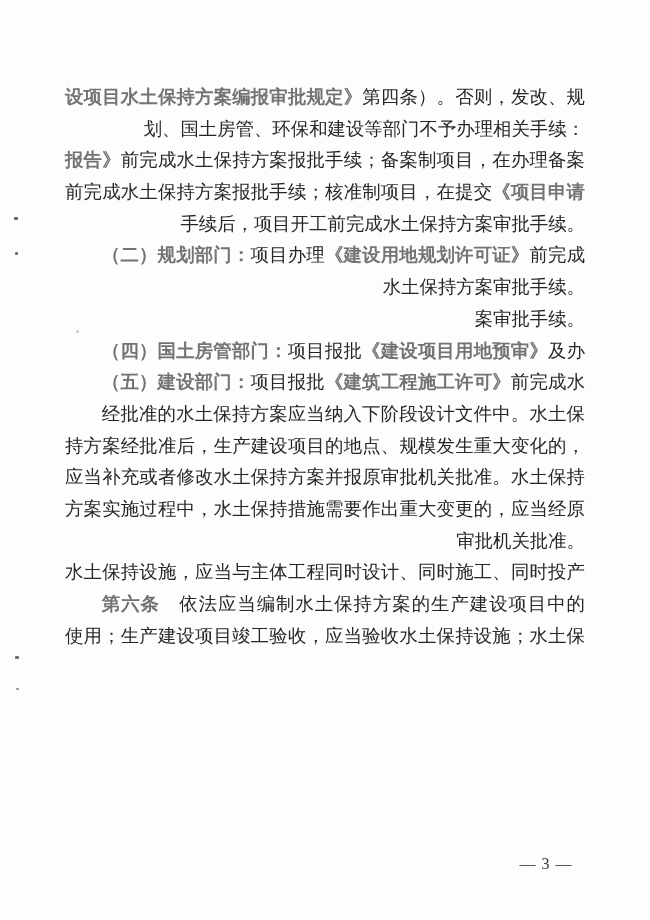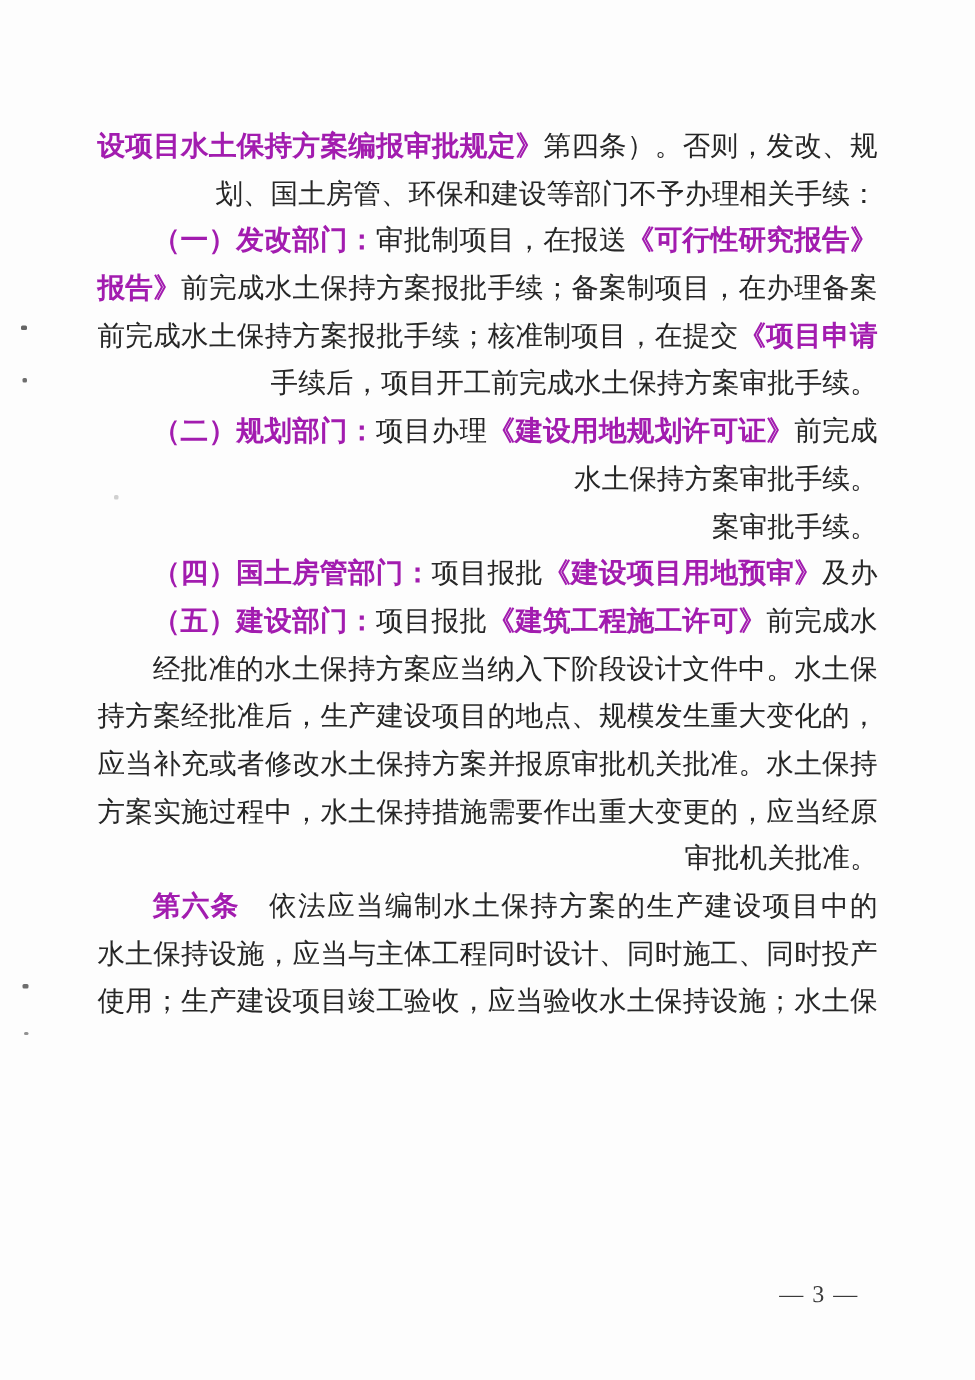--- a/index.html
+++ b/index.html
@@ -33,21 +33,21 @@
   .line.fill {
     white-space: normal;
     text-align: justify;
     text-align-last: justify;
   }
   .line.indent {
     text-indent: 2em;
   }
   .bold {
     font-weight: 700;
-    color: #a21caf;
+    color: #737373;
   }
   .footer {
     position: absolute;
     left: 498px;
     top: 851px;
     width: 96px;
     text-align: center;
     font-size: 16px;
     color: #3a3a3a;
     letter-spacing: 1px;
@@ -60,36 +60,35 @@
   }
 </style>
 </head>
 <body>
 
 <div class="page">
 
   <div class="text-block">
       <div class="line fill"><span class="bold">设项目水土保持方案编报审批规定》</span><span>第四条）。否则，发改、规</span></div>
       <div class="line"><span>划、国土房管、环保和建设等部门不予办理相关手续：</span></div>
-      <div class="line indent fill"><span class="bold">（一）发改部门：</span><span>审批制项目，在报送</span><span class="bold">《可行性研究报告》</span></div>
       <div class="line fill"><span class="bold">报告》</span><span>前完成水土保持方案报批手续；备案制项目，在办理备案</span></div>
       <div class="line fill"><span>前完成水土保持方案报批手续；核准制项目，在提交</span><span class="bold">《项目申请</span></div>
       <div class="line"><span>手续后，项目开工前完成水土保持方案审批手续。</span></div>
       <div class="line indent fill"><span class="bold">（二）规划部门：</span><span>项目办理</span><span class="bold">《建设用地规划许可证》</span><span>前完成</span></div>
       <div class="line"><span>水土保持方案审批手续。</span></div>
       <div class="line"><span>案审批手续。</span></div>
       <div class="line indent fill"><span class="bold">（四）国土房管部门：</span><span>项目报批</span><span class="bold">《建设项目用地预审》</span><span>及办</span></div>
       <div class="line indent fill"><span class="bold">（五）建设部门：</span><span>项目报批</span><span class="bold">《建筑工程施工许可》</span><span>前完成水</span></div>
       <div class="line indent fill"><span>经批准的水土保持方案应当纳入下阶段设计文件中。水土保</span></div>
       <div class="line fill"><span>持方案经批准后，生产建设项目的地点、规模发生重大变化的，</span></div>
       <div class="line fill"><span>应当补充或者修改水土保持方案并报原审批机关批准。水土保持</span></div>
       <div class="line fill"><span>方案实施过程中，水土保持措施需要作出重大变更的，应当经原</span></div>
       <div class="line"><span>审批机关批准。</span></div>
+      <div class="line fill"><span>水土保持设施，应当与主体工程同时设计、同时施工、同时投产</span></div>
       <div class="line indent fill"><span class="bold">第六条</span><span>　依法应当编制水土保持方案的生产建设项目中的</span></div>
-      <div class="line fill"><span>水土保持设施，应当与主体工程同时设计、同时施工、同时投产</span></div>
       <div class="line fill"><span>使用；生产建设项目竣工验收，应当验收水土保持设施；水土保</span></div>
     </div>
 
   <div class="footer">— 3 —</div>
 
   <div class="speckle" style="left:14px; top:217px; width:4px; height:3px; opacity:.85;"></div>
   <div class="speckle" style="left:15px; top:252px; width:3px; height:3px; opacity:.8;"></div>
   <div class="speckle" style="left:76px; top:330px; width:3px; height:3px; opacity:.25;"></div>
   <div class="speckle" style="left:15px; top:656px; width:4px; height:3px; opacity:.8;"></div>
   <div class="speckle" style="left:16px; top:688px; width:3px; height:2px; opacity:.6;"></div>

